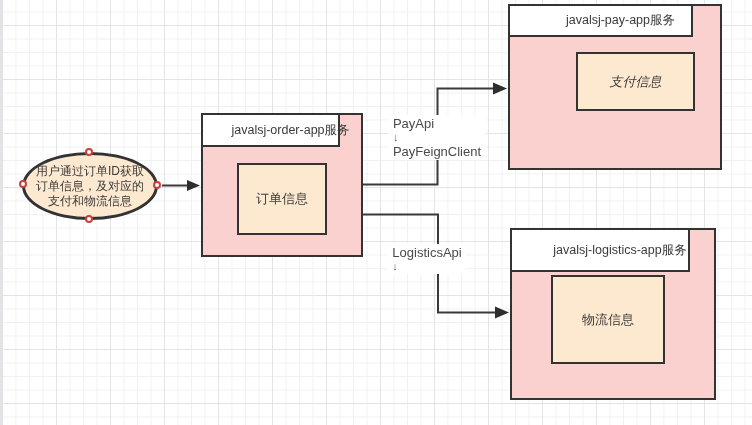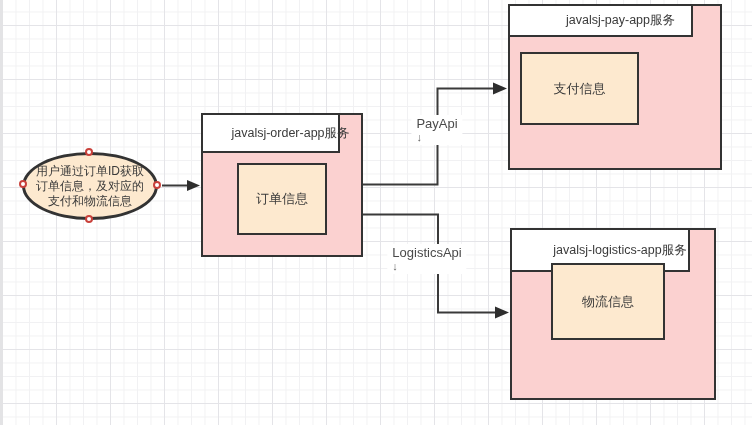--- a/index.html
+++ b/index.html
@@ -111,44 +111,45 @@
     <div>用户通过订单ID获取</div>
     <div>订单信息，及对应的</div>
     <div>支付和物流信息</div>
   </div>
   <div class="handle" style="left:85px; top:148px;"></div>
   <div class="handle" style="left:19px; top:180px;"></div>
   <div class="handle" style="left:153px; top:181px;"></div>
   <div class="handle" style="left:85px; top:215px;"></div>
 
   <div class="service-box" style="left:201px; top:113px; width:162px; height:144px;"></div>
-  <div class="service-tab" style="left:201px; top:113px; width:139px; height:40px;">
+  <div class="service-tab" style="left:201px; top:113px; width:139px; height:34px;">
     <span>javalsj-order-app服务</span>
   </div>
   <div class="component-box" style="left:237px; top:163px; width:90px; height:72px;">
     <span>订单信息</span>
   </div>
 
   <div class="service-box" style="left:508px; top:4px; width:214px; height:166px;"></div>
   <div class="service-tab" style="left:508px; top:4px; width:185px; height:33px;">
     <span>javalsj-pay-app服务</span>
   </div>
-  <div class="component-box" style="left:520px; top:52px; width:119px; height:73px;">
+  <div class="component-box" style="left:576px; top:52px; width:119px; height:59px;font-style:italic;">
     <span>支付信息</span>
   </div>
 
   <div class="service-box" style="left:510px; top:228px; width:206px; height:172px;"></div>
   <div class="service-tab" style="left:510px; top:228px; width:180px; height:44px;">
     <span>javalsj-logistics-app服务</span>
   </div>
-  <div class="component-box" style="left:551px; top:263px; width:114px; height:77px;">
+  <div class="component-box" style="left:551px; top:275px; width:114px; height:89px;">
     <span>物流信息</span>
   </div>
 
   <div class="conn-label" style="left:437px; top:115px;">
     <span>PayApi</span>
     <span class="down-glyph">↓</span>
+    <span>PayFeignClient</span>
   </div>
   <div class="conn-label" style="left:427px; top:244px;">
     <span>LogisticsApi</span>
     <span class="down-glyph">↓</span>
   </div>
 </div>
 
 </body></html>

